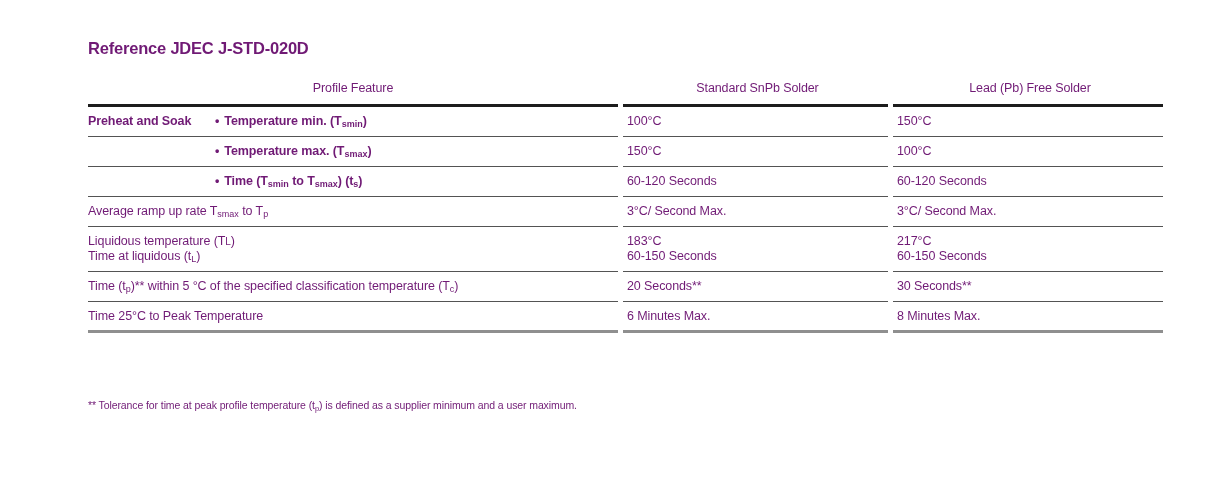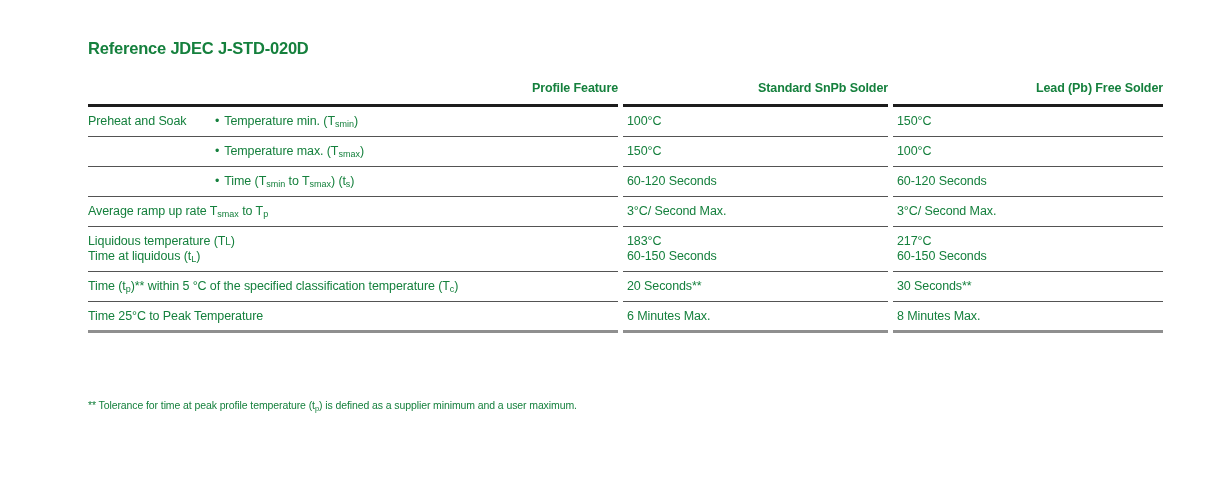--- a/index.html
+++ b/index.html
@@ -6,21 +6,21 @@
     margin: 0;
     padding: 0;
     background: #ffffff;
   }
   .page {
     position: relative;
     width: 1210px;
     height: 485px;
     background: #ffffff;
     font-family: "Liberation Sans", sans-serif;
-    color: #15803d;
+    color: #701a75;
     overflow: hidden;
   }
   .doc-title {
     position: absolute;
     left: 88px;
     top: 39px;
     font-size: 16.5px;
     font-weight: bold;
     letter-spacing: -0.2px;
   }
@@ -30,40 +30,40 @@
     top: 80px;
     width: 1085px;
     border-collapse: separate;
     border-spacing: 5px 0;
     table-layout: fixed;
   }
   col.c1 { width: 530px; }
   col.c2 { width: 265px; }
   col.c3 { width: 270px; }
   th {
-    text-align: right;
+    text-align: center;
     font-size: 12.5px;
-    font-weight: bold;
+    font-weight: normal;
     letter-spacing: -0.1px;
     padding: 0 0 8px 0;
     vertical-align: bottom;
     border-bottom: 3px solid #1c1c1c;
     line-height: 16px;
   }
   td {
     font-size: 12.5px;
     letter-spacing: -0.1px;
     vertical-align: top;
     padding: 7px 0 6px 0;
     line-height: 15px;
     border-bottom: 1px solid #545454;
   }
   th.col-val, td.col-val { padding-left: 4px; }
   tr:last-child td { border-bottom: 3px solid #8f8f8f; }
-  .feat-flex { display: flex; }
+  .feat-flex { display: flex; font-weight: bold; }
   .group-label { flex: 0 0 127px; width: 127px; }
   .bullet { display: inline-block; margin-right: 5px; }
   .sub {
     font-size: 9px;
     position: relative;
     top: 2px;
     letter-spacing: 0;
     margin-top: 13px;
   }
   .sc {

